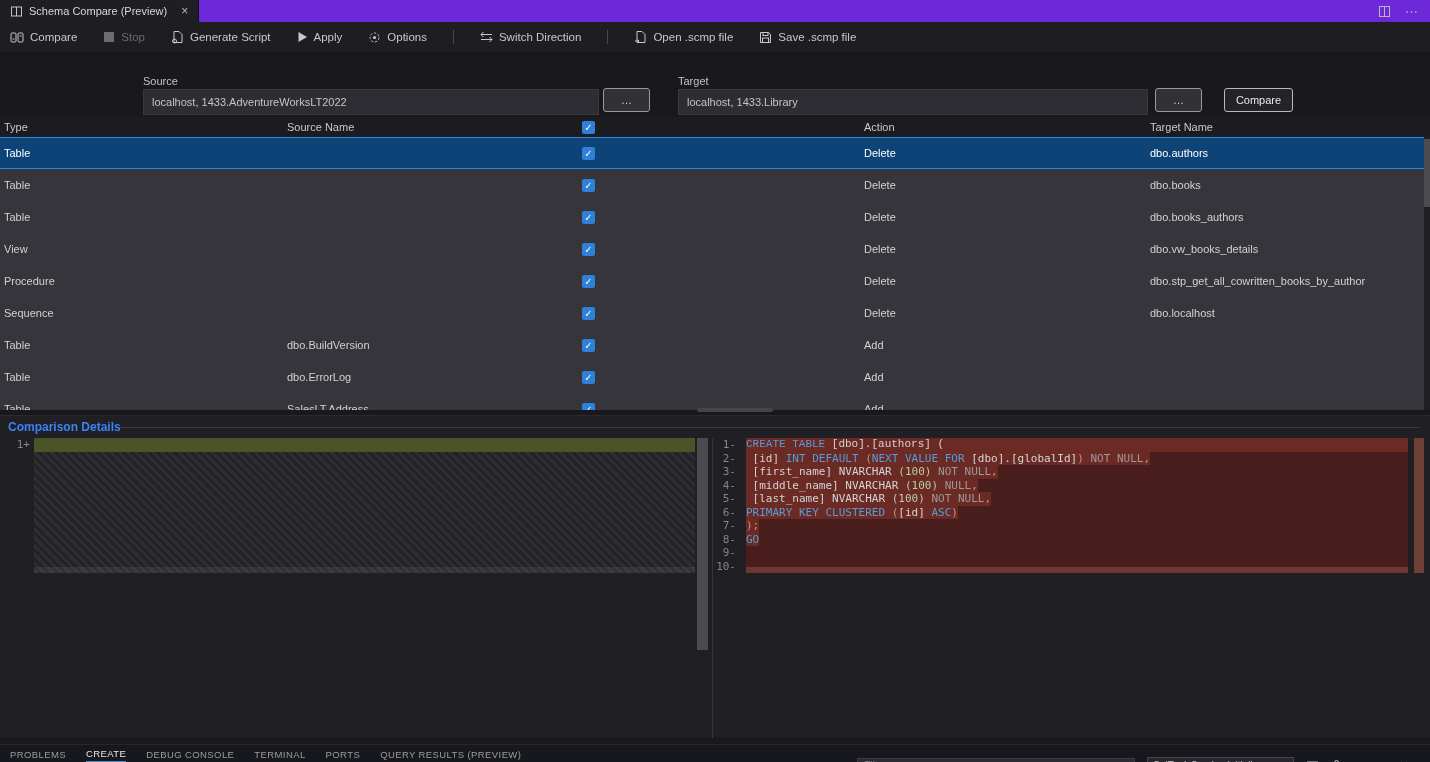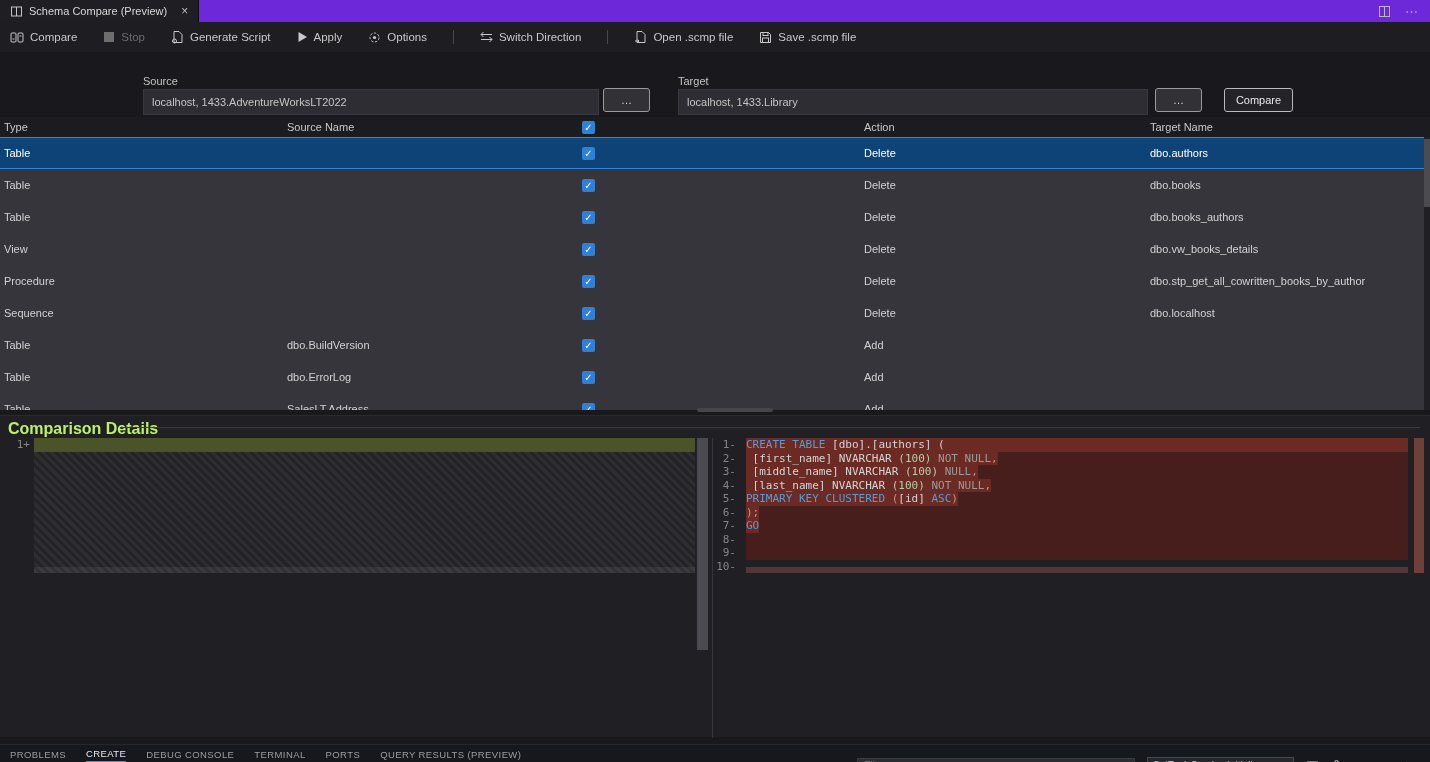--- a/index.html
+++ b/index.html
@@ -44,30 +44,30 @@
     line-height:13px; text-align:center; margin-left:3px; cursor:pointer; }
   .grid-sb { position:absolute; top:137px; right:0; width:6px; height:273px; background:#202024; }
   .grid-sb .thumb { position:absolute; top:2px; left:0; width:6px; height:68px; background:#4b4b50; }
 
   
   .sash { position:absolute; top:408px; left:697px; width:76px; height:4px; background:#45454a; border-radius:2px; }
 
   
   .details { position:absolute; top:415px; left:0; width:1430px; height:322px; background:#202024;
     border-top:1px solid #2a2a2e; }
-  .details-title { position:absolute; top:4px; left:8px; font-size:16px; font-weight:bold; color:#bef264; }
+  .details-title { position:absolute; top:4px; left:8px; font-size:12px; font-weight:bold; color:#3b82f6; }
   .details-rule { position:absolute; top:11px; left:120px; width:1300px; height:1px; background:#3a3a3e; }
 
   .mono { font-family:"DejaVu Sans Mono", monospace; font-size:11px; line-height:13.5px; }
   .gut { position:absolute; top:22px; text-align:right; color:#858585; }
   .gl { height:13.5px; white-space:pre; }
   .lc { position:absolute; top:22px; }
   .cl { height:13.5px; display:flex; background:#471e1b; white-space:pre; }
   .hl { background:#6b2a24; white-space:pre; }
-  .hl.full { flex:1; }
+  .hl.full { flex:1;font-family:Liberation Mono, monospace; }
   .c-kw { color:#569cd6; } .c-id { color:#d4d4d4; } .c-dim { color:#9a9a9a; }
   .c-num { color:#b5cea8; } .c-pun { color:#ce9178; }
 
   .added-line { position:absolute; top:22px; left:34px; width:661px; height:13.5px; background:#4a5428; }
   .hatch { position:absolute; top:35.5px; left:34px; width:661px; height:121.5px;
     background:repeating-linear-gradient(45deg,#2d2d32 0 3px,#232327 3px 6px); }
   .left-sb { position:absolute; top:22px; left:697px; width:11px; height:212px; background:#4a4a50; }
   .pane-divider { position:absolute; top:22px; left:712px; width:1px; height:300px; background:#35353a; }
   .hsb-left { position:absolute; top:151px; left:34px; width:661px; height:6px; background:rgba(255,255,255,0.07); }
   .hsb-right { position:absolute; top:151px; left:746px; width:662px; height:6px; background:rgba(255,140,120,0.22); }
@@ -319,20 +319,21 @@
       <div class="gl">4-</div>
       <div class="gl">5-</div>
       <div class="gl">6-</div>
       <div class="gl">7-</div>
       <div class="gl">8-</div>
       <div class="gl">9-</div>
       <div class="gl">10-</div>
     </div>
   <div class="lc mono" style="left:746px; width:662px;">
       <div class="cl"><span class="hl full"><span class="c-kw">CREATE TABLE</span><span class="c-id"> [dbo].[authors] (</span></span></div>
+      <div class="cl"><span class="hl"><span class="c-id"> [id] </span><span class="c-kw">INT DEFAULT </span><span class="c-pun">(</span><span class="c-kw">NEXT VALUE FOR</span><span class="c-id"> [dbo].[globalId]</span><span class="c-pun">)</span><span class="c-dim"> NOT NULL</span><span class="c-pun">,</span></span></div>
       <div class="cl"><span class="hl"><span class="c-id"> [first_name] NVARCHAR </span><span class="c-num">(100)</span><span class="c-dim"> NOT NULL</span><span class="c-pun">,</span></span></div>
       <div class="cl"><span class="hl"><span class="c-id"> [middle_name] NVARCHAR </span><span class="c-num">(100)</span><span class="c-dim"> NULL</span><span class="c-pun">,</span></span></div>
       <div class="cl"><span class="hl"><span class="c-id"> [last_name] NVARCHAR </span><span class="c-num">(100)</span><span class="c-dim"> NOT NULL</span><span class="c-pun">,</span></span></div>
       <div class="cl"><span class="hl"><span class="c-kw">PRIMARY KEY CLUSTERED </span><span class="c-pun">(</span><span class="c-id">[id]</span><span class="c-kw"> ASC</span><span class="c-pun">)</span></span></div>
       <div class="cl"><span class="hl"><span class="c-pun">);</span></span></div>
       <div class="cl"><span class="hl"><span class="c-kw">GO</span></span></div>
       <div class="cl"></div>
       <div class="cl"></div>
     </div>
   <div class="hsb-right"></div>

